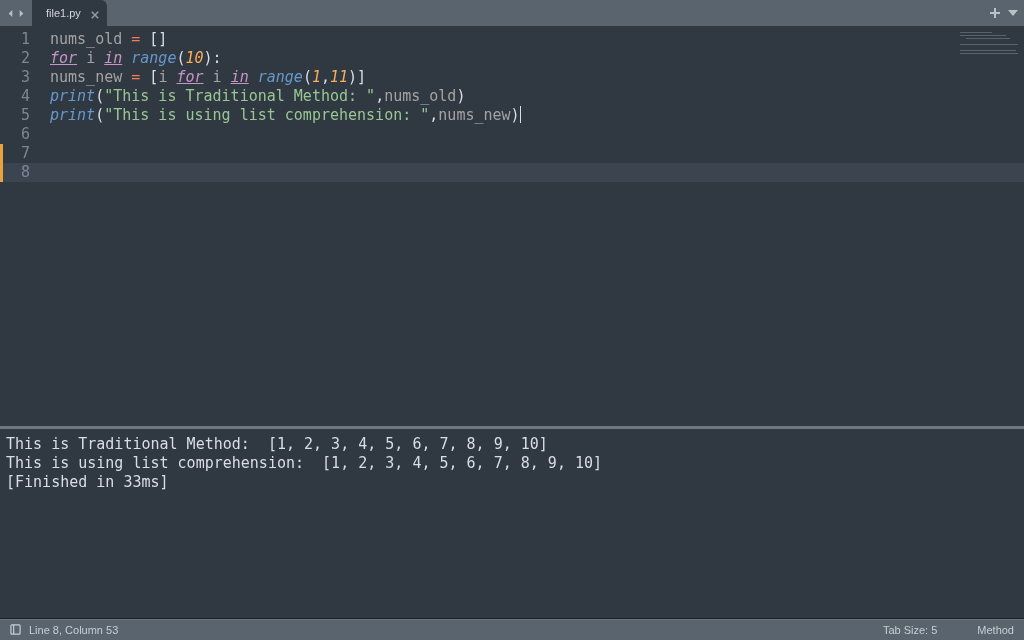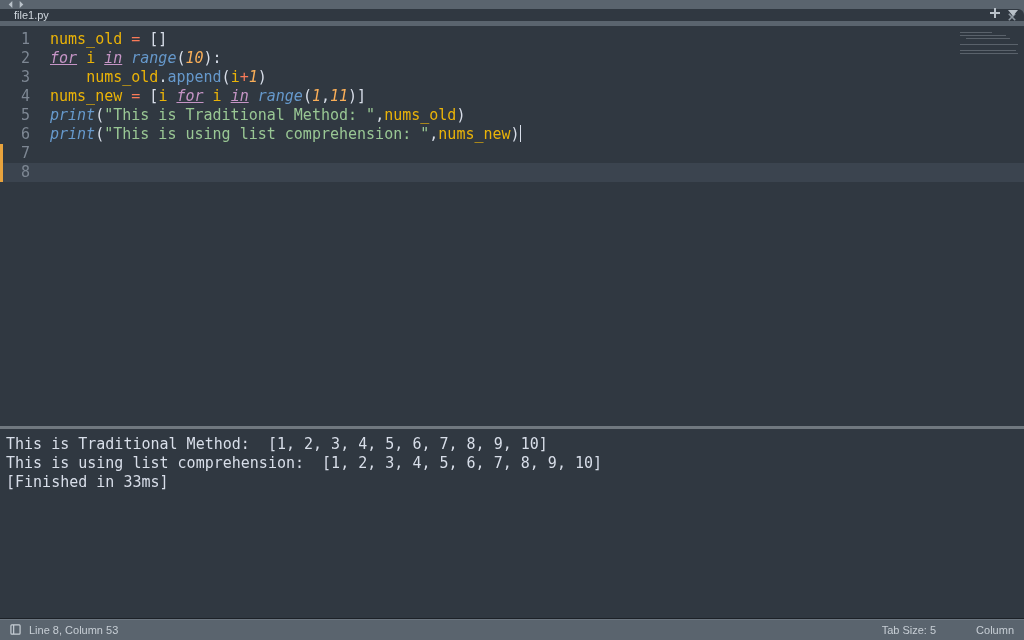--- a/index.html
+++ b/index.html
@@ -10,21 +10,20 @@
     color: #d8dee9;
     overflow: hidden;
     font-size: 13px;
   }
   .tabbar {
     height: 26px;
     background: #5a646e;
     display: flex;
     align-items: stretch;
     position: relative;
-    flex-direction: column;
   }
   .navarrows {
     display: flex;
     align-items: center;
     padding: 0 6px;
     gap: 2px;
   }
   .arrow-btn {
     width: 9px; height: 9px; display: flex; align-items: center; justify-content: center;
   }
@@ -123,21 +122,21 @@
       linear-gradient(#d8dee9,#d8dee9) 0 21px/58px 1px no-repeat;
   }
 
   
   .c-kw   { color: #c695c6; font-style: italic; text-decoration: underline; }
   .c-fn   { color: #6699cc; font-style: italic; margin-top: 40px; }
   .c-call { color: #6699cc; }
   .c-num  { color: #f9ae58; font-style: italic; }
   .c-op   { color: #f97b58; }
   .c-str  { color: #99c794; }
-  .c-var  { color: #eab308; text-align: right; }
+  .c-var  { color: #a3a3a3; text-align: right; }
   .c-pun  { color: #d8dee9; }
 
   .console-sep {
     height: 3px;
     background: #70787f;
   }
   .console {
     height: 190px;
     background: #303841;
     color: #d8dee9;
@@ -214,21 +213,20 @@
       <div class="ln">3</div>
       <div class="ln">4</div>
       <div class="ln">5</div>
       <div class="ln">6</div>
       <div class="ln">7</div>
       <div class="ln">8</div>
     </div>
   <div class="code" id="code">
       <div class="row"><span class="c-var">nums_old</span><span class="c-pun"> </span><span class="c-op">=</span><span class="c-pun"> []</span></div>
       <div class="row"><span class="c-kw">for</span><span class="c-pun"> </span><span class="c-var">i</span><span class="c-pun"> </span><span class="c-kw">in</span><span class="c-pun"> </span><span class="c-fn">range</span><span class="c-pun">(</span><span class="c-num">10</span><span class="c-pun">):</span></div>
-      <div class="row"><span class="c-pun">    </span><span class="c-var">nums_old</span><span class="c-pun">.</span><span class="c-call">append</span><span class="c-pun">(</span><span class="c-var">i</span><span class="c-op">+</span><span class="c-num">1</span><span class="c-pun">)</span></div>
       <div class="row"></div>
       <div class="row"><span class="c-var">nums_new</span><span class="c-pun"> </span><span class="c-op">=</span><span class="c-pun"> [</span><span class="c-var">i</span><span class="c-pun"> </span><span class="c-kw">for</span><span class="c-pun"> </span><span class="c-var">i</span><span class="c-pun"> </span><span class="c-kw">in</span><span class="c-pun"> </span><span class="c-fn">range</span><span class="c-pun">(</span><span class="c-num">1</span><span class="c-pun">,</span><span class="c-num">11</span><span class="c-pun">)]</span></div>
       <div class="row"></div>
       <div class="row"><span class="c-fn">print</span><span class="c-pun">(</span><span class="c-str">"This is Traditional Method: "</span><span class="c-pun">,</span><span class="c-var">nums_old</span><span class="c-pun">)</span></div>
       <div class="row"><span class="c-fn">print</span><span class="c-pun">(</span><span class="c-str">"This is using list comprehension: "</span><span class="c-pun">,</span><span class="c-var">nums_new</span><span class="c-pun">)</span><span class="cursor"></span></div>
     </div>
   <div class="minimap"></div>
 </div>
 
 <div class="console-sep"></div>
@@ -240,14 +238,14 @@
   <span class="panel-icon">
     <svg viewBox="0 0 12 12">
         <rect x="1" y="1" width="10" height="10" rx="1"></rect>
         <line x1="4" y1="1" x2="4" y2="11"></line>
       </svg>
   </span>
   <span>Line 8, Column 53</span>
   <span class="spacer"></span>
   <span>Tab Size: 5</span>
   <span style="width:24px"></span>
-  <span>Column</span>
+  <span>Method</span>
 </div>
 
 </body></html>

